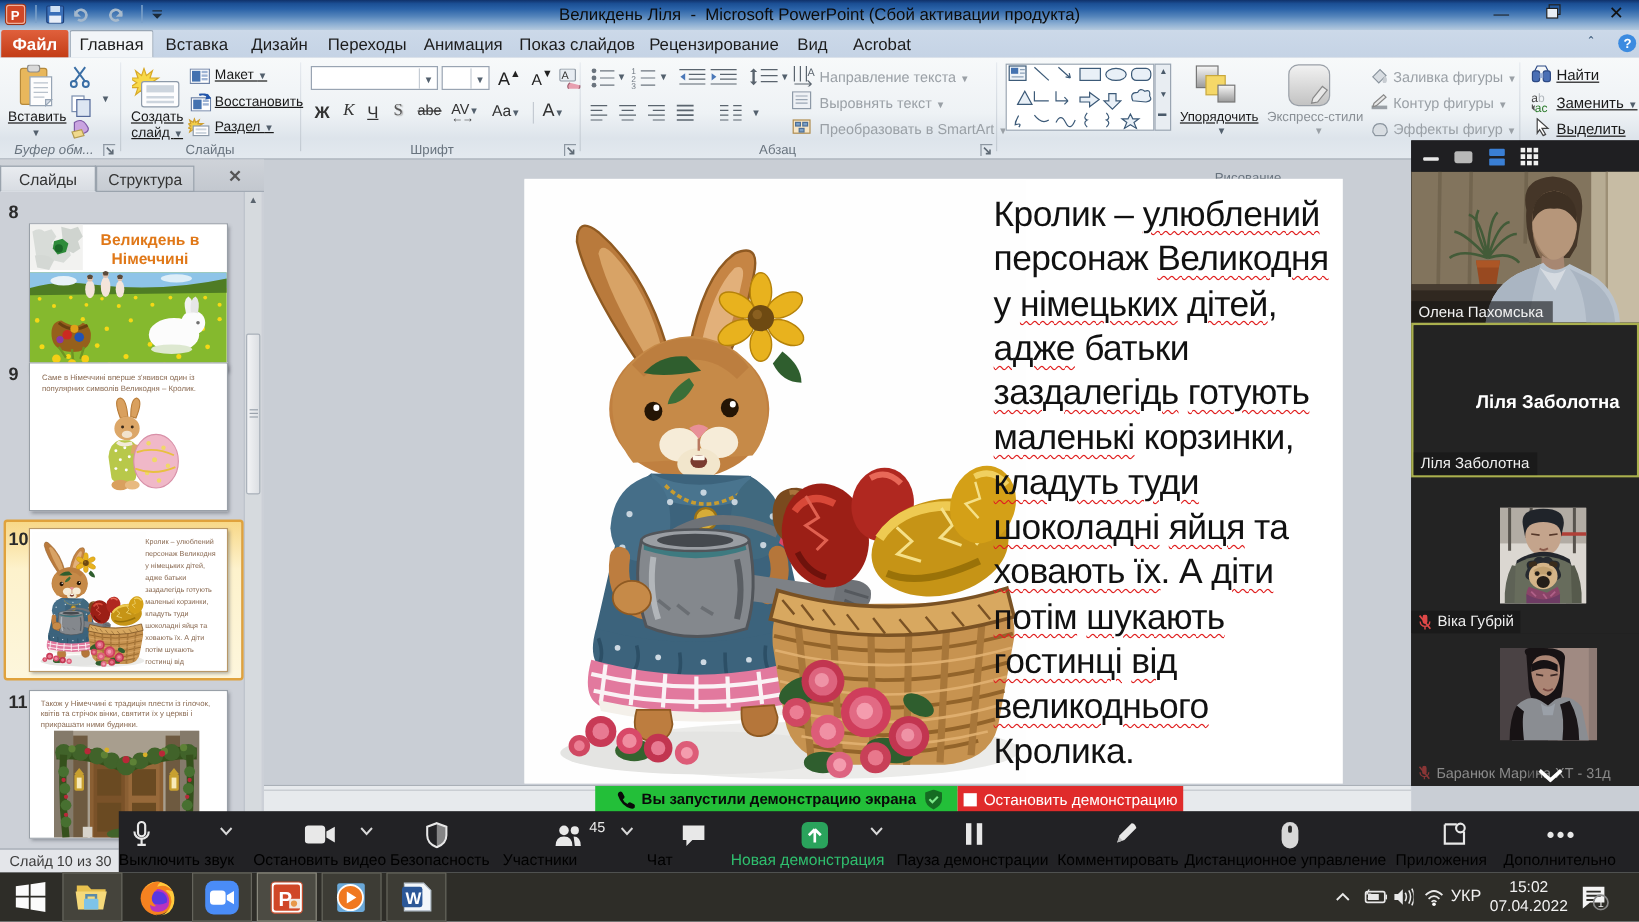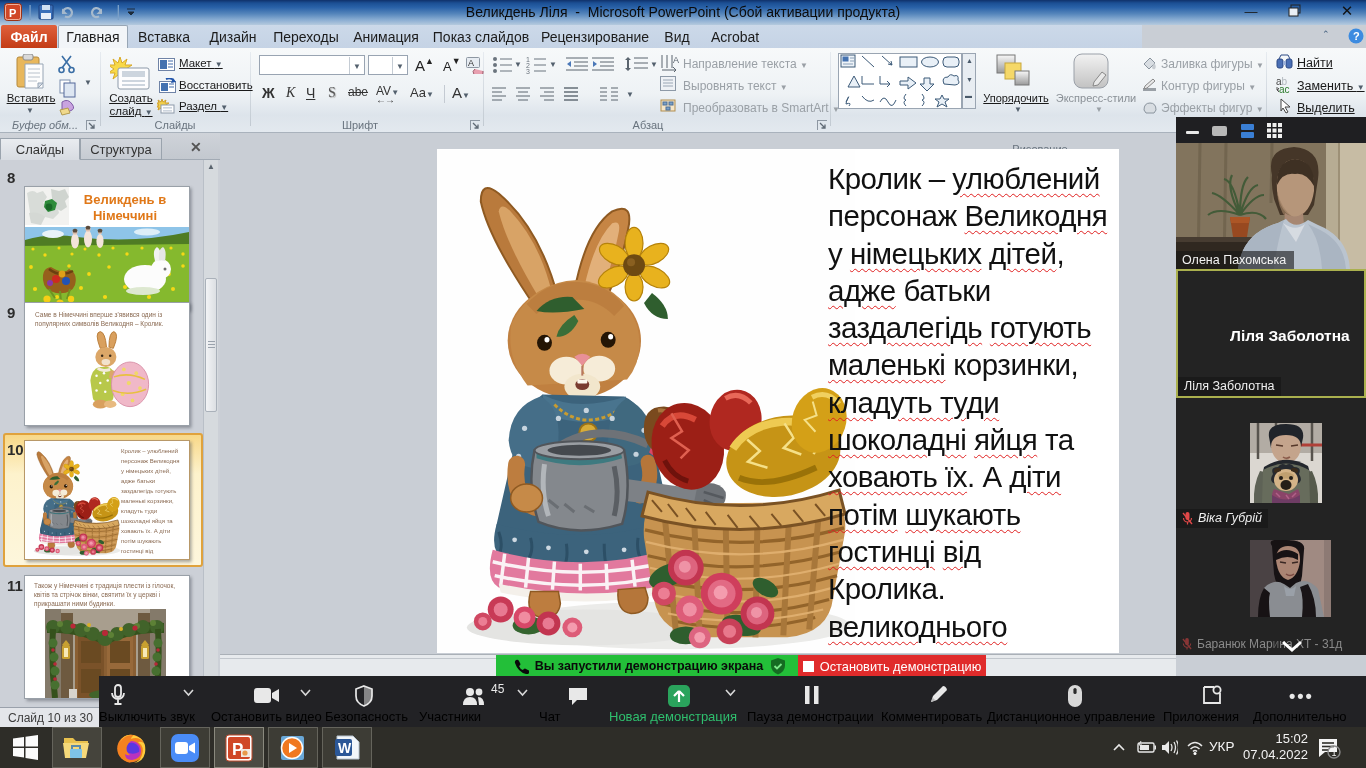--- a/index.html
+++ b/index.html
@@ -4,21 +4,21 @@
 <style>
 *{margin:0;padding:0;box-sizing:border-box;}
 html,body{width:1366px;height:768px;overflow:hidden;font-family:"Liberation Sans",sans-serif;}
 #root{position:absolute;top:0;left:0;width:1366px;height:768px;background:#c9ced5;}
 .abs{position:absolute;}
 
 #titlebar{top:0;left:0;width:1366px;height:25px;background:linear-gradient(#10316a 0%,#1b4f94 12%,#2a62a8 30%,#5585bb 55%,#87abd1 78%,#b5cade 100%);}
 #titletext{top:4px;left:0;width:1366px;text-align:center;font-size:14px;color:#0b0b0b;}
 #qat{top:2px;left:4px;height:20px;display:flex;align-items:center;gap:6px;}
 
-#tabrow{top:25px;left:0;width:1142px;height:23px;background:linear-gradient(#ccd9e9,#c5d3e5);}
+#tabrow{top:25px;left:0;width:1366px;height:23px;background:linear-gradient(#ccd9e9,#c5d3e5);}
 .tab{position:absolute;top:0;height:23px;font-size:14px;color:#1c1c1c;display:flex;align-items:center;justify-content:center;}
 #tab-file{left:1px;width:56px;background:linear-gradient(#e0603c,#c33c16);border-radius:2px 2px 0 0;color:#fff;}
 #tab-home{left:58px;width:70px;background:#f2f5f8;border:1px solid #98a6b5;border-bottom:none;border-radius:2px 2px 0 0;}
 
 #ribbon{top:48px;left:0;width:1366px;height:85px;background:linear-gradient(#f7f9fa 0%,#eef2f5 55%,#dde4eb 80%,#e3e9ef 100%);border-bottom:1px solid #a9b2bc;}
 .gsep{position:absolute;top:4px;width:1px;height:74px;background:linear-gradient(#e7ebf0,#c2cad2);}
 .glabel{position:absolute;top:71px;font-size:11px;color:#68737e;text-align:center;}
 .rtext{font-size:11.5px;color:#1a1a1a;text-decoration:underline;}
 .rgray{font-size:12px;color:#9aa0a6;}
 .dd{color:#53606d;font-size:8px;}
@@ -941,22 +941,22 @@
       <div>персонаж <span class="sq">Великодня</span></div>
       <div>у <span class="sq">німецьких</span> <span class="sq">дітей</span>,</div>
       <div><span class="sq">адже</span> батьки</div>
       <div><span class="sq">заздалегідь</span> <span class="sq">готують</span></div>
       <div><span class="sq">маленькі</span> корзинки,</div>
       <div><span class="sq">кладуть туди</span></div>
       <div><span class="sq">шоколадні</span> <span class="sq">яйця</span> та</div>
       <div><span class="sq">ховають їх</span>. А <span class="sq">діти</span></div>
       <div><span class="sq">потім</span> <span class="sq">шукають</span></div>
       <div><span class="sq">гостинці</span> <span class="sq">від</span></div>
+      <div><span class="sq">великоднього</span></div>
       <div>Кролика.</div>
-      <div><span class="sq">великоднього</span></div>
     </div>
   </div>
 
   <div class="abs" style="top:654px;left:220px;width:956px;height:22px;background:#e7eaed;border-top:1px solid #aab0b7;"></div>
   <div class="abs" style="top:658px;left:220px;width:956px;height:1px;background:#c2c7cd;"></div>
 
   <div class="abs" id="greenbar"><svg style="position:absolute;left:18px;top:4px;" width="15" height="15" viewBox="0 0 15 15">
         <path d="M2 1 q2 -1 3 1 l1.5 3 q0 1.5 -1.5 2 q1 3 4 4 q0.5 -1.5 2 -1.5 l3 1.5 q2 1 1 3 q-1 1.5 -3 1 q-8 -2 -11 -11 q-0.5 -2 1 -3" fill="#0a0a0a"></path>
       </svg>Вы запустили демонстрацию экрана<svg style="position:absolute;right:12px;top:3px;" width="16" height="17" viewBox="0 0 16 17">
         <path d="M8 0 l7 2.5 v5 q0 6 -7 9 q-7 -3 -7 -9 v-5 z" fill="#156b22"></path>
@@ -1121,21 +1121,21 @@
         <ellipse cx="36" cy="57" rx="12" ry="11" fill="#d4b488"></ellipse>
         <path d="M25 50 q-3 -4 2 -5 q4 -1 4 3 z M47 50 q3 -4 -2 -5 q-4 -1 -4 3 z" fill="#3a2c1c"></path>
         <path d="M28 52 q8 -6 16 0 l-1 5 q-7 -3 -14 0 z" fill="#c0a070"></path>
         <ellipse cx="36" cy="62" rx="5.5" ry="5" fill="#241e18"></ellipse>
         <circle cx="31" cy="55" r="2" fill="#241e18"></circle>
           <circle cx="41" cy="55" r="2" fill="#241e18"></circle>
         <path d="M24 66 q-5 9 2 12 l20 0 q7 -3 2 -12 l-9 5 z" fill="#8a4468"></path>
         <path d="M22 72 q14 9 28 0 l0 8 -28 0 z" fill="#6e3c64"></path>
         <path d="M26 70 l4 4 M36 72 l3 4 M46 70 l-4 4" stroke="#b06088" stroke-width="1.5"></path>
       </svg>
-      <div class="zname" style="display:flex;align-items:flex-end;gap:5px;font-style:italic;"><svg width="11" height="13" viewBox="0 0 11 13">
+      <div class="zname" style="display:flex;align-items:flex-end;gap:5px;"><svg width="11" height="13" viewBox="0 0 11 13">
             <path d="M3.5 2 a2 2 0 0 1 4 0 v4 a2 2 0 0 1 -4 0 z" fill="#e04848"></path>
             <path d="M1.5 6 a4 4 0 0 0 8 0 M5.5 10 v2.5" stroke="#e04848" fill="none" stroke-width="1.2"></path>
             <line x1="1" y1="1" x2="10" y2="12" stroke="#e04848" stroke-width="1.4"></line>
           </svg>Віка Губрій</div>
     </div>
 
     <div class="ztile" style="top:411px;height:127px;">
       <svg class="abs" style="left:74px;top:12px;" width="81" height="77" viewBox="0 0 81 77">
         <rect width="81" height="77" fill="#4a4244"></rect>
         <rect x="40" y="0" width="41" height="77" fill="#8d7a74"></rect>
@@ -1236,21 +1236,21 @@
       </svg>
     <svg class="abs" style="left:1161px;top:13px;" width="17" height="15" viewBox="0 0 17 15">
         <path d="M1 5 h3 l4 -4 v13 l-4 -4 h-3 z" fill="#e8e8e8"></path>
         <path d="M10 4 q2 3 0 7 M13 2 q3 5 0 11 M15.5 0.5 q4 7 0 14" stroke="#e8e8e8" fill="none" stroke-width="1.3"></path>
       </svg>
     <svg class="abs" style="left:1186px;top:13px;" width="18" height="15" viewBox="0 0 18 15">
         <path d="M2 6 q7 -7 14 0 M4.5 9 q4.5 -4.5 9 0 M7 11.5 q2 -2 4 0" stroke="#e8e8e8" fill="none" stroke-width="1.5"></path>
         <circle cx="9" cy="13.5" r="1.5" fill="#fff"></circle>
       </svg>
     <div class="abs" style="left:1209px;top:12px;color:#f2f2f2;font-size:13.5px;">УКР</div>
-    <div class="abs" style="left:1240px;top:4px;width:68px;text-align:right;color:#f2f2f2;font-size:13px;line-height:16px;">15:02<br>07.04.2022</div>
+    <div class="abs" style="left:1240px;top:4px;width:68px;text-align:center;color:#f2f2f2;font-size:13px;line-height:16px;">15:02<br>07.04.2022</div>
     <svg class="abs" style="left:1317px;top:10px;" width="24" height="22" viewBox="0 0 24 22">
         <path d="M2 2 h18 v13 h-12 l-6 5 z" fill="#f4f4f4"></path>
         <g stroke="#2e2d28" stroke-width="1.6">
           <line x1="5" y1="6" x2="17" y2="6"></line>
           <line x1="5" y1="9.5" x2="17" y2="9.5"></line>
           <line x1="5" y1="13" x2="12" y2="13"></line>
         </g>
         <circle cx="17" cy="15" r="6" fill="none" stroke="#8a8a8a" stroke-width="1.4"></circle>
         <text x="14.5" y="19" font-size="9" fill="#f0f0f0" font-family="Liberation Sans">1</text>
       </svg>

